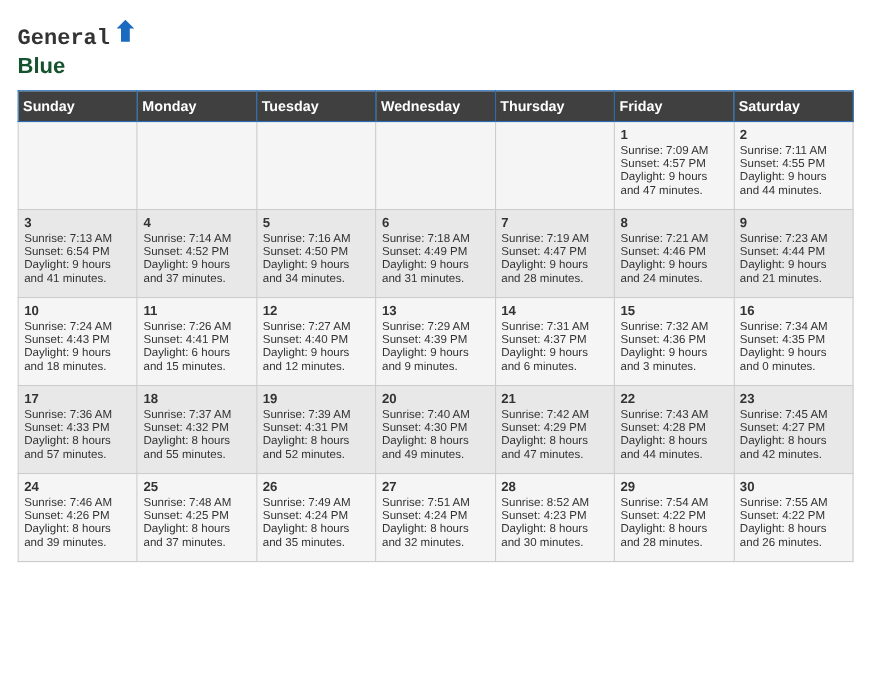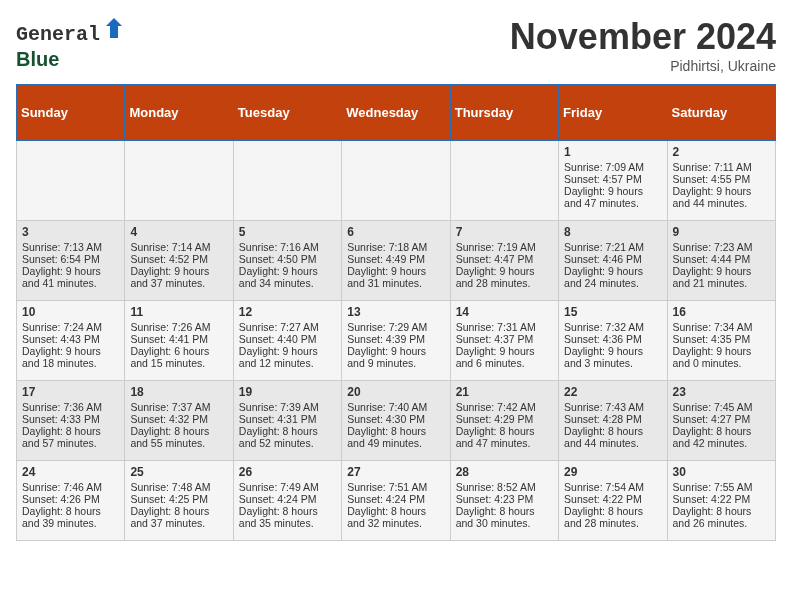--- a/index.html
+++ b/index.html
@@ -41,25 +41,25 @@
     .subtitle {
       font-size: 14px;
       color: #555;
     }
     table {
       width: 100%;
       border-collapse: collapse;
       table-layout: fixed;
     }
     thead tr th {
-      background: #c2410c;
+      background: #404040;
       color: #fff;
       font-size: 13px;
       font-weight: bold;
-      padding: 20px 4px;
+      padding: 6px 4px;
       text-align: left;
       border: 1px solid #2a6db5;
     }
     tbody tr {
       height: 80px;
     }
     tbody tr:nth-child(odd) { background: #f5f5f5; }
     tbody tr:nth-child(even) { background: #e8e8e8; }
     td {
       vertical-align: top;
@@ -83,24 +83,20 @@
   <div class="logo">
     <div>
       <div class="logo-text">
         <span class="logo-general">General</span><svg class="logo-icon" viewBox="0 0 24 24">
             <path d="M12 2 L20 10 L16 10 L16 22 L8 22 L8 10 L4 10 Z" fill="#1a6bbf"></path>
           </svg><br>
         <span class="logo-blue">Blue</span>
       </div>
     </div>
   </div>
-  <div class="title-block">
-    <div class="month-title">November 2024</div>
-    <div class="subtitle">Pidhirtsi, Ukraine</div>
-  </div>
 </div>
 
 <table>
   <thead>
     <tr id="header-row">
     <th>Sunday</th>
         <th>Monday</th>
         <th>Tuesday</th>
         <th>Wednesday</th>
         <th>Thursday</th>

